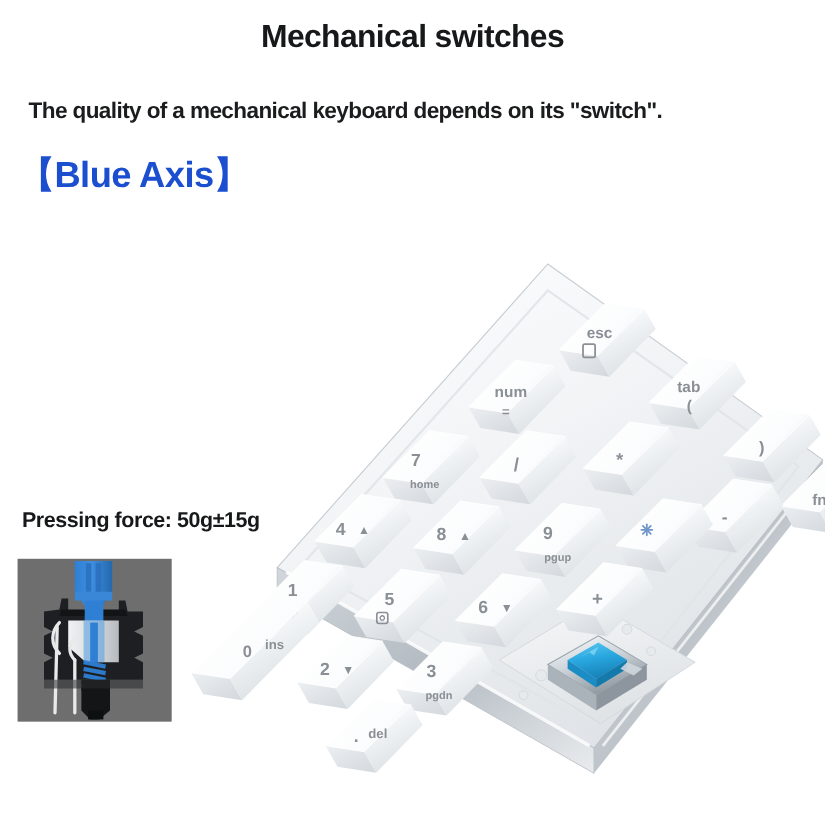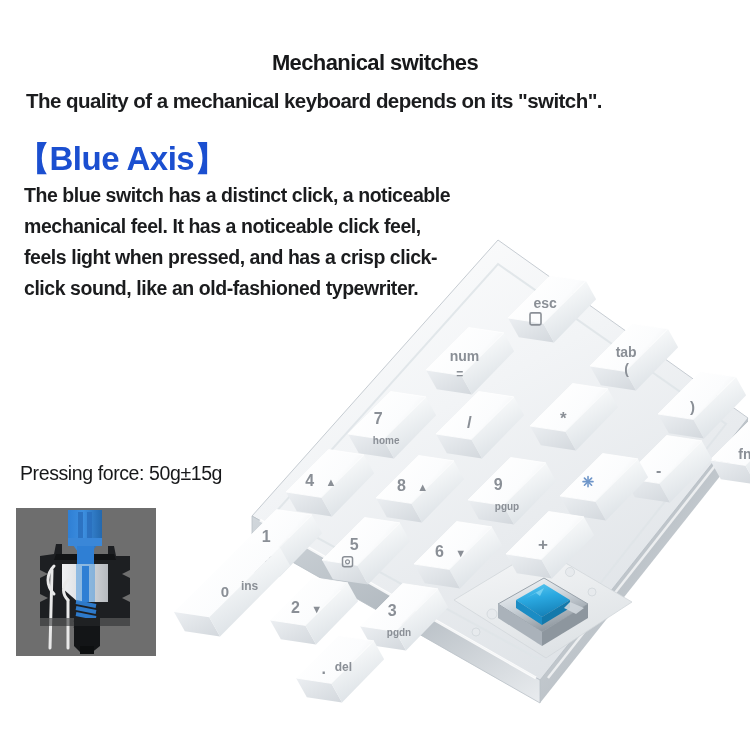--- a/index.html
+++ b/index.html
@@ -7,41 +7,40 @@
     width:750px;height:750px;position:relative;overflow:hidden;
     font-family:"Liberation Sans",sans-serif;
     background:#ffffff;
     -webkit-font-smoothing:antialiased;
   }
   .stage{position:absolute;inset:0;width:750px;height:750px;overflow:hidden;background:#fff;}
 
   
   .title{
     position:absolute;left:0;top:18px;width:750px;text-align:center;
-    font-size:22px;font-weight:bold;color:#17181a;letter-spacing:-0.6px;
+    font-size:29px;font-weight:bold;color:#17181a;letter-spacing:-0.6px;
     font-family:"Liberation Sans",sans-serif;
-    margin-top:32px;
   }
   .subtitle{
     position:absolute;left:26px;top:89px;width:710px;
     font-size:20.5px;font-weight:bold;color:#1b1c1e;letter-spacing:-0.55px;
     white-space:nowrap;
   }
   .axis-head{
     position:absolute;left:17px;top:137px;
     font-size:33px;font-weight:bold;color:#1b4fd0;letter-spacing:-0.5px;
   }
   .body-copy{
     position:absolute;left:24px;top:180px;width:430px;
     font-size:19.5px;font-weight:bold;color:#1b1c1e;line-height:31px;
     letter-spacing:-0.45px;
   }
   .force{
     position:absolute;left:20px;top:462px;
-    font-size:19.5px;font-weight:normal;color:#17181a;letter-spacing:-0.4px;
+    font-size:19.5px;font-weight:bold;color:#17181a;letter-spacing:-0.4px;
   }
 
   
   .inset{
     position:absolute;left:16px;top:508px;width:140px;height:148px;
     background:#6e6e6e;overflow:hidden;
   }
   .inset svg{display:block;width:100%;height:100%;}
 
   
@@ -53,21 +52,20 @@
   }
 </style>
 </head>
 <body>
 
 <div class="stage">
 
   <div class="title">Mechanical switches</div>
   <div class="subtitle">The quality of a mechanical keyboard depends on its "switch".</div>
   <div class="axis-head">【Blue Axis】</div>
-  <div class="body-copy">The blue switch has a distinct click, a noticeable mechanical feel. It has a noticeable click feel, feels light when pressed, and has a crisp click-click sound, like an old-fashioned typewriter.</div>
   <div class="force">Pressing force: 50g±15g</div>
 
   <div class="kb">
     <svg viewBox="0 0 512 460" xmlns="http://www.w3.org/2000/svg">
       <defs>
         <linearGradient id="acrylic" x1="0" y1="0" x2="0.6" y2="1">
           <stop offset="0" stop-color="#ffffff"></stop>
           <stop offset="0.45" stop-color="#f2f4f6"></stop>
           <stop offset="1" stop-color="#dfe3e7"></stop>
         </linearGradient>

